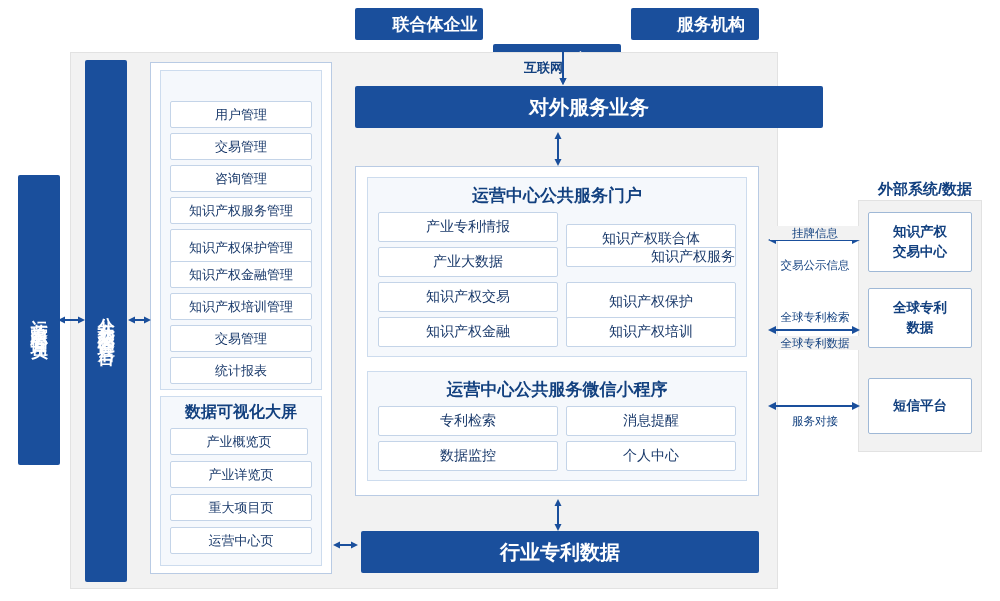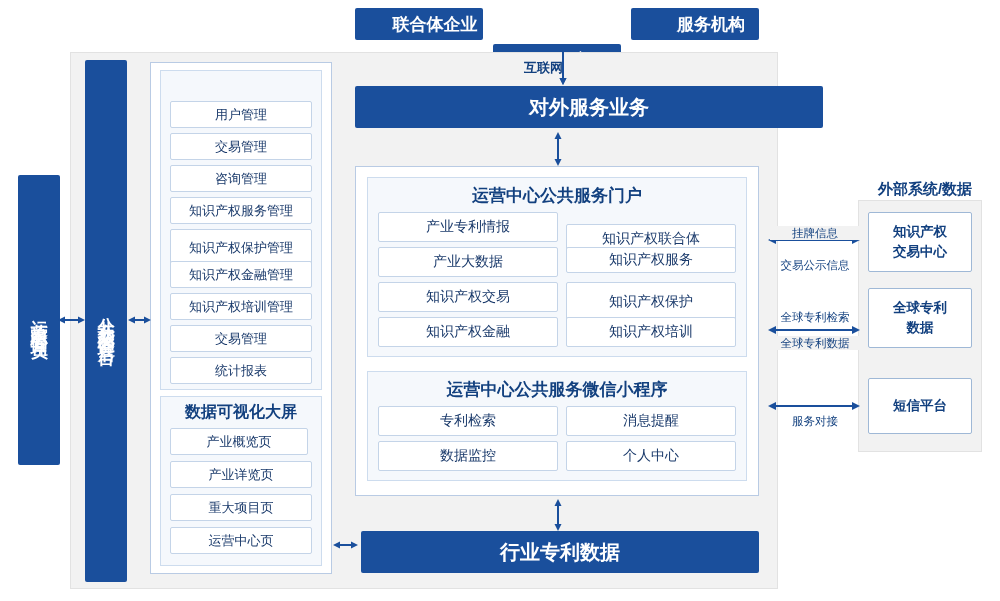--- a/index.html
+++ b/index.html
@@ -183,21 +183,21 @@
 </div>
 <div class="abs boxlg center" style="left:378px;top:212px;width:180px;height:30px;">
     <span>产业专利情报</span>
   </div>
 <div class="abs boxlg center" style="left:566px;top:212px;width:170px;height:30px;margin-top:12px;">
     <span>知识产权联合体</span>
   </div>
 <div class="abs boxlg center" style="left:378px;top:247px;width:180px;height:30px;">
     <span>产业大数据</span>
   </div>
-<div class="abs boxlg center" style="left:566px;top:247px;width:170px;height:26px;">
+<div class="abs boxlg center" style="left:566px;top:247px;width:170px;height:20px;justify-content:flex-end;">
     <span>知识产权服务</span>
   </div>
 <div class="abs boxlg center" style="left:378px;top:282px;width:180px;height:30px;">
     <span>知识产权交易</span>
   </div>
 <div class="abs boxlg center" style="left:566px;top:282px;width:170px;height:40px;">
     <span>知识产权保护</span>
   </div>
 <div class="abs boxlg center" style="left:378px;top:317px;width:180px;height:30px;">
     <span>知识产权金融</span>

